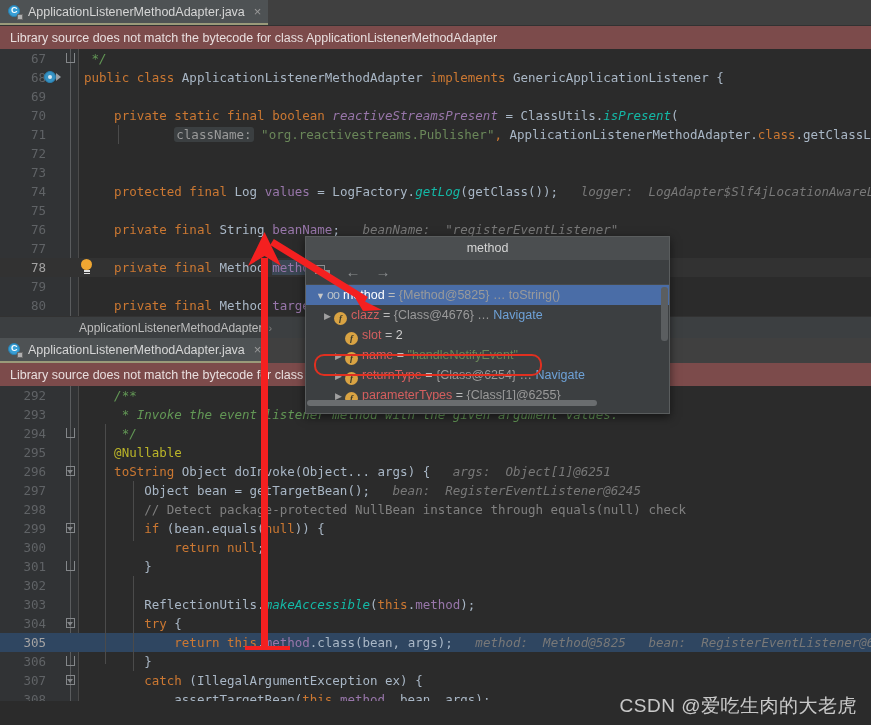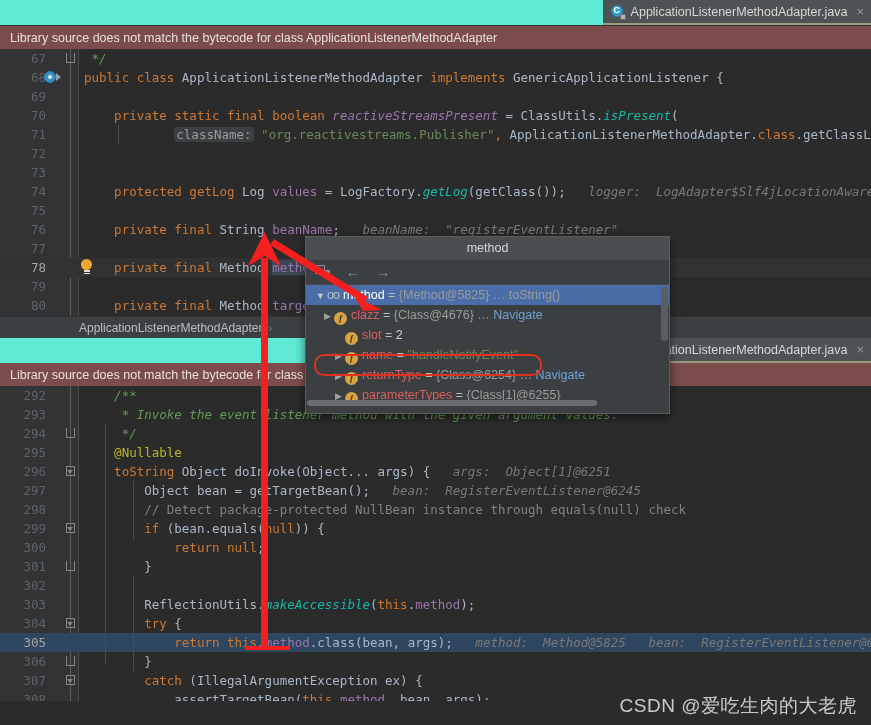--- a/index.html
+++ b/index.html
@@ -18,25 +18,24 @@
   }
   .app {
     position: absolute;
     inset: 0;
     background: #2b2b2b;
   }
 
   
   .tabstrip {
     height: 25px;
-    background: #5eead4;
+    background: #404040;
     display: flex;
     align-items: stretch;
     border-bottom: 1px solid #323232;
-    justify-content: flex-end;
   }
   .tabstrip.second { border-bottom: none; }
   .tab {
     display: flex;
     align-items: center;
     gap: 6px;
     padding: 0 7px 0 8px;
     background: #4e5254;
     border-bottom: 2px solid #9a9a7a;
     font-family: "Liberation Sans", sans-serif;
@@ -482,21 +481,21 @@
     </div>
     <div class="codearea">
       <div id="lines-top">
           <div class="line"><span class="code"><span class="cmt"> */</span></span></div>
           <div class="line"><span class="code"><span class="kw">public class </span><span class="pln">ApplicationListenerMethodAdapter </span><span class="kw">implements </span><span class="pln">GenericApplicationListener </span><span class="pln">{</span></span></div>
           <div class="line"><span class="code"></span></div>
           <div class="line"><span class="code"><span class="kw">    private static final boolean </span><span class="fldi">reactiveStreamsPresent</span><span class="pln"> = </span><span class="pln">ClassUtils.</span><span class="mth">isPresent</span><span class="pln">(</span></span></div>
           <div class="line"><span class="code"><span class="pln">            </span><span class="phint">className:</span><span class="pln"> </span><span class="str">"org.reactivestreams.Publisher"</span><span class="kw">, </span><span class="pln">ApplicationListenerMethodAdapter.</span><span class="kw">class</span><span class="pln">.getClassLoader());</span></span></div>
           <div class="line"><span class="code"></span></div>
           <div class="line"><span class="code"></span></div>
-          <div class="line"><span class="code"><span class="kw">    protected getLog </span><span class="typ">Log </span><span class="fld">values</span><span class="pln"> = LogFactory.</span><span class="mth">getLog</span><span class="pln">(getClass());</span><span class="hint">   logger:  </span><span class="hint">LogAdapter$Slf4jLocationAwareLog@5827</span></span></div>
+          <div class="line"><span class="code"><span class="kw">    protected final </span><span class="typ">Log </span><span class="fld">values</span><span class="pln"> = LogFactory.</span><span class="mth">getLog</span><span class="pln">(getClass());</span><span class="hint">   logger:  </span><span class="hint">LogAdapter$Slf4jLocationAwareLog@5827</span></span></div>
           <div class="line"><span class="code"></span></div>
           <div class="line"><span class="code"><span class="kw">    private final </span><span class="typ">String </span><span class="fld">beanName</span><span class="pln">;</span><span class="hint">   beanName:  </span><span class="hint">"registerEventListener"</span></span></div>
           <div class="line"><span class="code"></span></div>
           <div class="line hl"><span class="code"><span class="kw">    private final </span><span class="typ">Method </span><span class="fld hlid">method</span><span class="pln">;</span></span></div>
           <div class="line"><span class="code"></span></div>
           <div class="line"><span class="code"><span class="kw">    private final </span><span class="typ">Method </span><span class="fld">targetMethod</span><span class="pln">;</span></span></div>
           <div class="line"></div>
         </div>
       <div class="indentguide" style="left:40px; top:76px; height:19px;"></div>
     </div>

